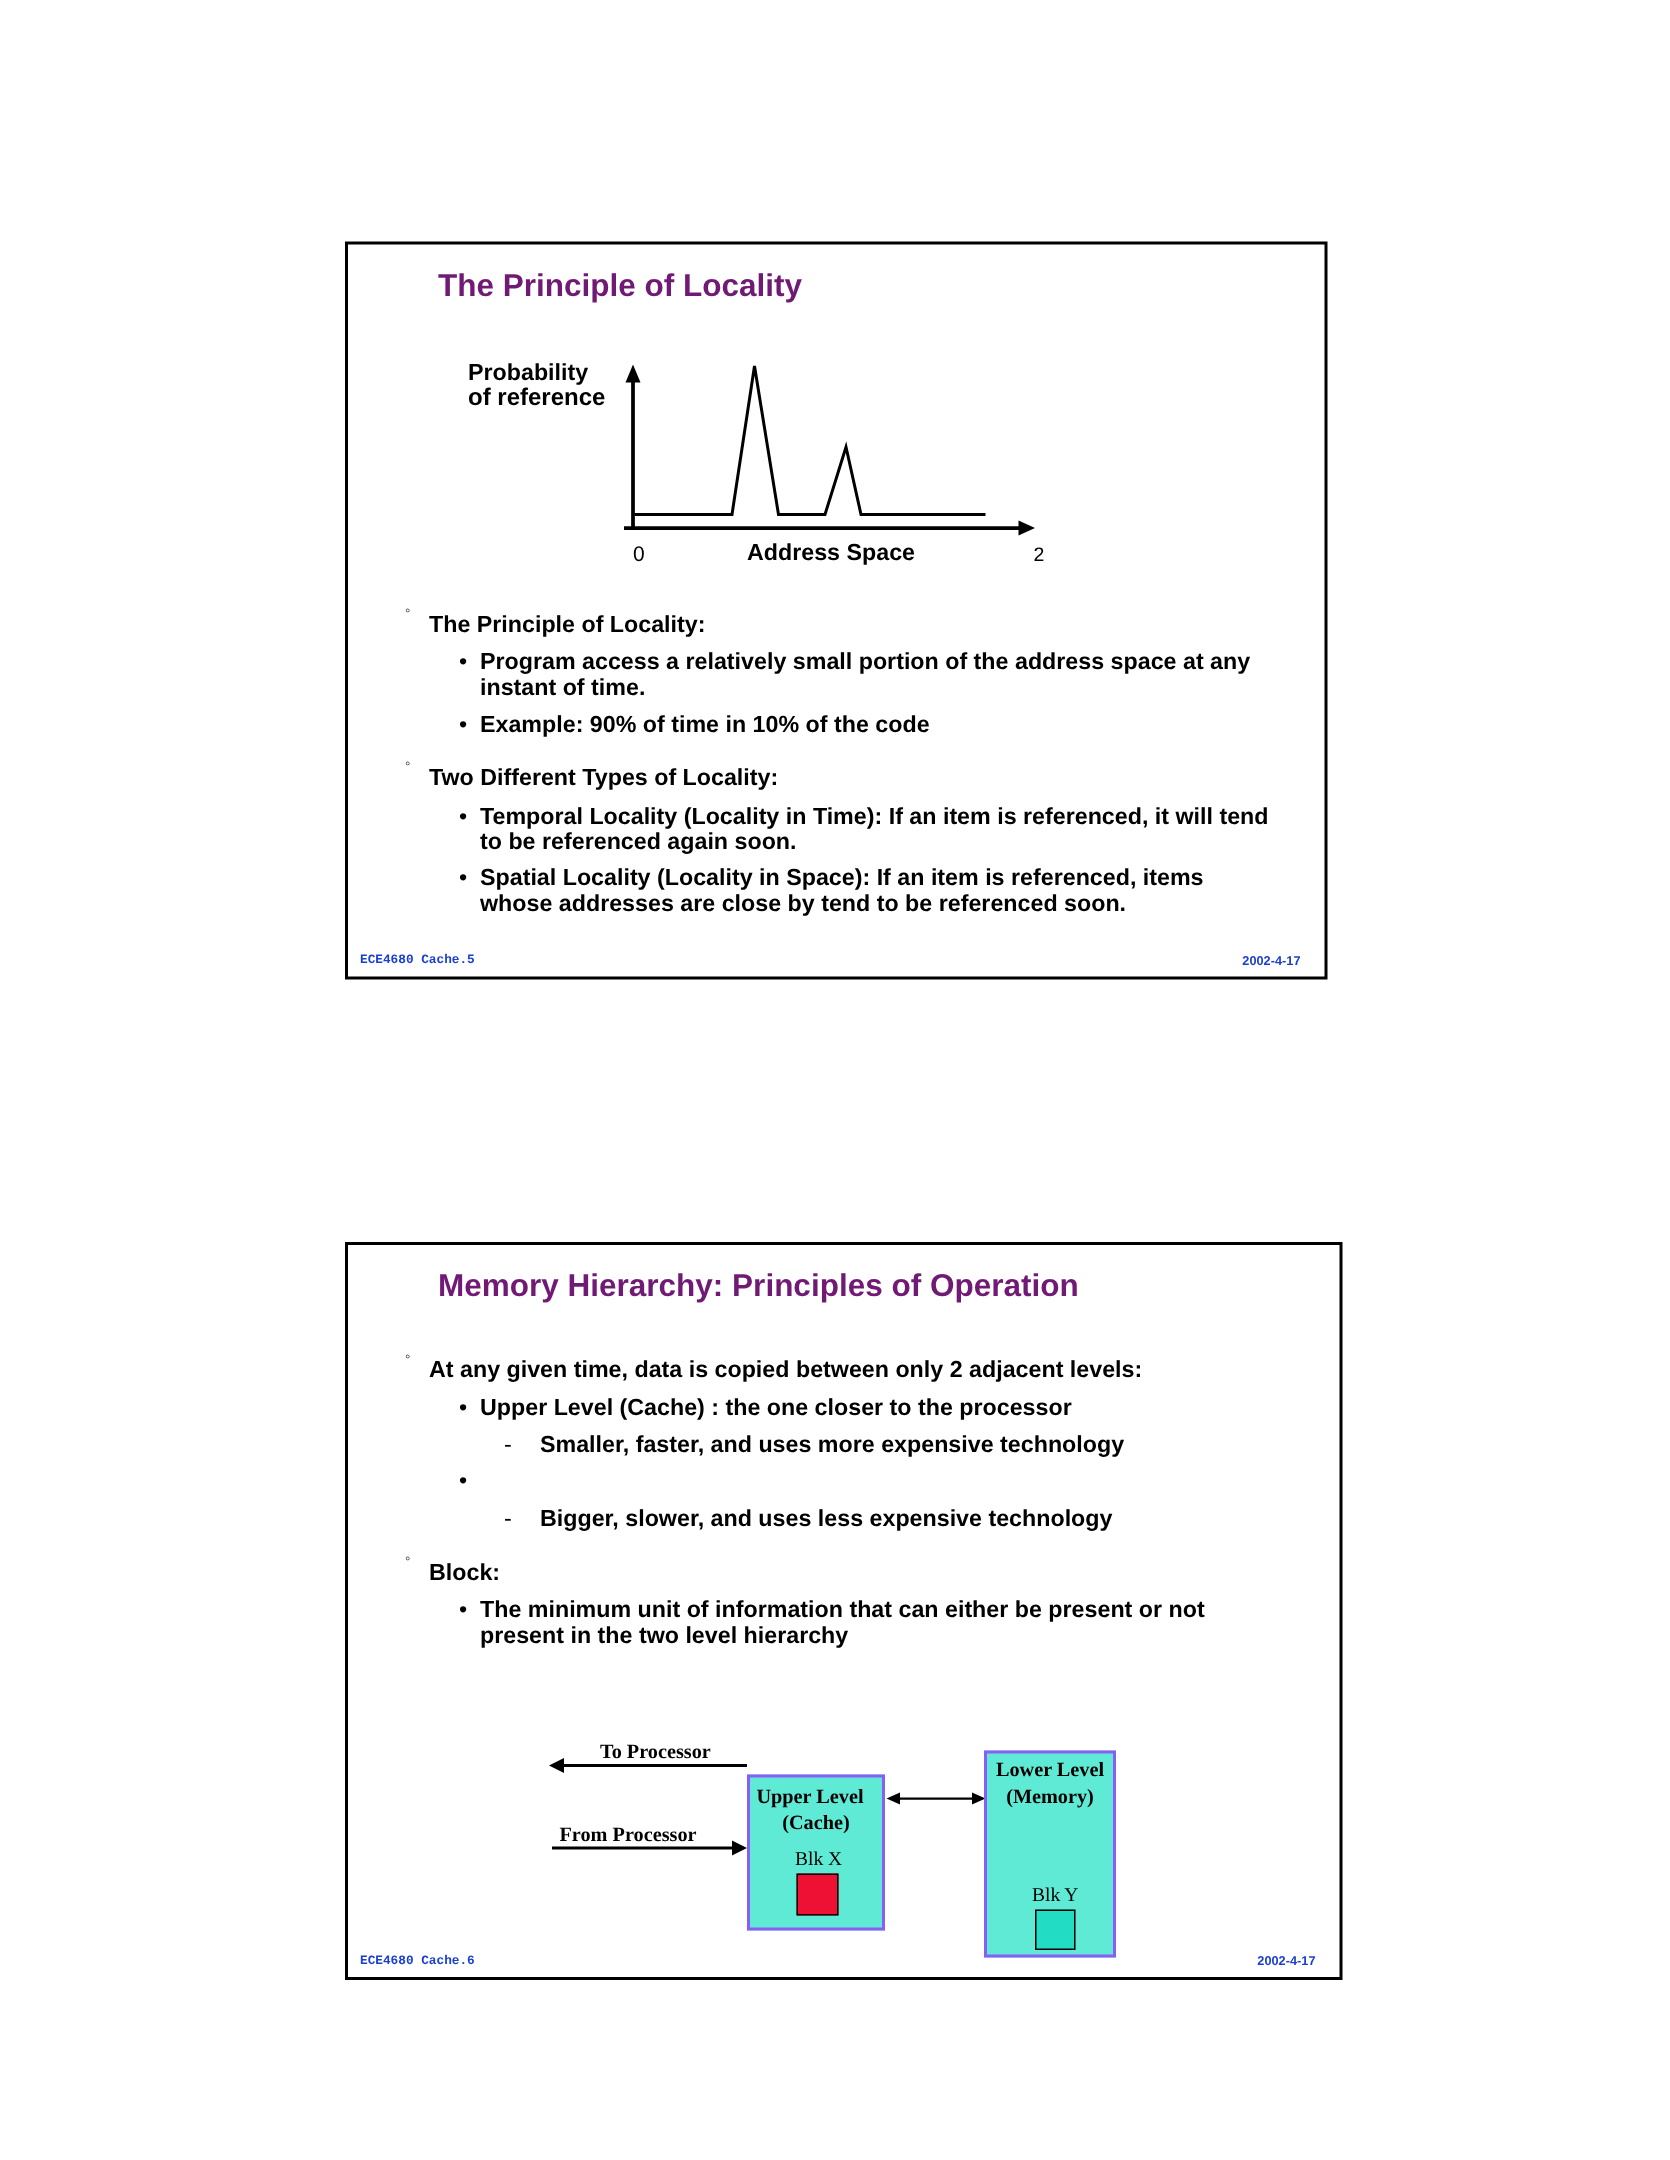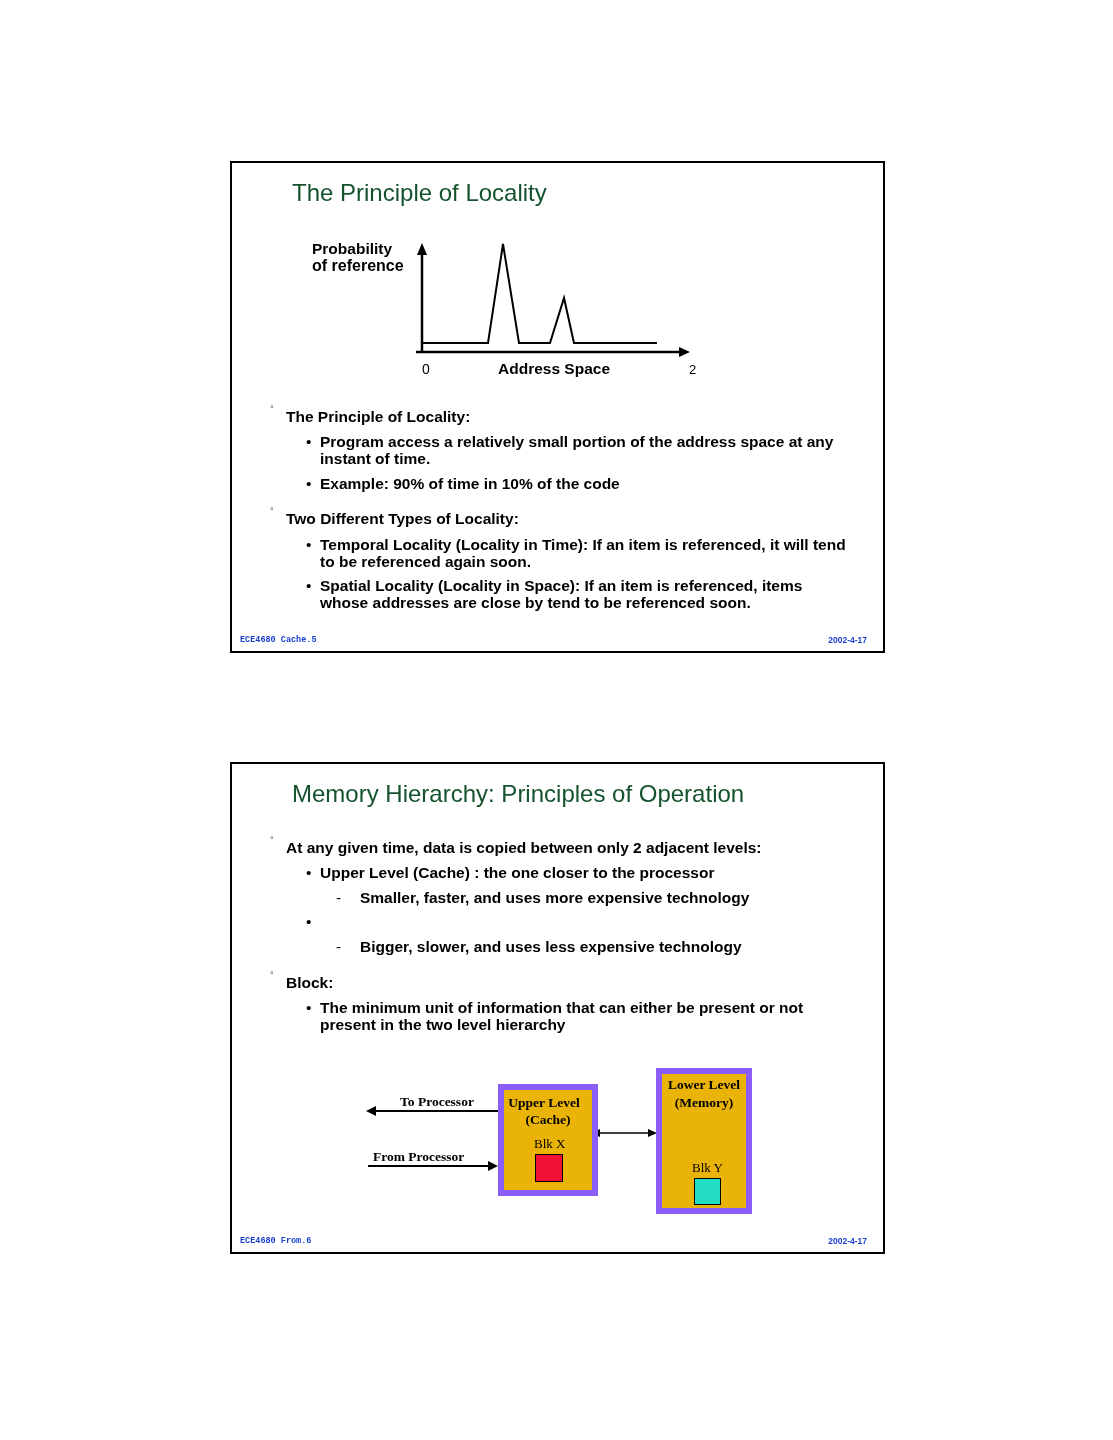--- a/index.html
+++ b/index.html
@@ -1,32 +1,32 @@
 <!DOCTYPE html>
 <html><head>
 <meta charset="utf-8">
 <style>
   html, body { margin: 0; padding: 0; background: #ffffff; }
   body { width: 1113px; height: 1440px; position: relative; font-family: "Liberation Sans", sans-serif; color: #000; overflow: hidden; }
   .slide { position: absolute; left: 230px; width: 651px; height: 488px; border: 2px solid #000; background: #fff; box-sizing: content-box; }
   #slide1 { top: 161px; }
-  #slide2 { top: 762px; }
-  .title { position: absolute; left: 60px; top: 16px; font-size: 24px; font-weight: normal; color: #14532d; white-space: nowrap; }
+  #slide2 { top: 828px; padding-left: 10px; }
+  .title { position: absolute; left: 60px; top: 16px; font-size: 21px; font-weight: bold; color: #701a75; white-space: nowrap; }
   .footer { position: absolute; bottom: 6px; font-size: 8.5px; font-weight: bold; color: #1a3fd1; }
   .footer.left { left: 8px; font-family: Liberation Mono, monospace; }
   .footer.right { right: 16px; }
   .b1 { position: absolute; left: 54px; font-size: 15.5px; font-weight: bold; white-space: nowrap; }
   .b1 .mark { position: absolute; left: -16px; top: -4px; font-size: 9px; font-weight: normal; color: #444; }
   .b2 { position: absolute; left: 88px; font-size: 15.5px; font-weight: bold; line-height: 17px; width: 530px; }
   .b2 .mark { position: absolute; left: -14px; top: 0; font-weight: normal; }
   .b3 { position: absolute; left: 128px; font-size: 15.5px; font-weight: bold; white-space: nowrap; }
   .b3 .mark { position: absolute; left: -24px; top: 0; font-weight: normal; }
   .diag-label { position: absolute; font-family: "Liberation Serif", serif; font-size: 13.5px; font-weight: bold; text-align: center; line-height: 17px; white-space: nowrap; }
   .diag-small { position: absolute; font-family: "Liberation Serif", serif; font-size: 13px; white-space: nowrap; }
-  .box { position: absolute; border: 6px solid #8b5cf6; background: #eab308; }
+  .box { position: absolute; border: 2px solid #8b5cf6; background: #5eead4; margin-top: 33px; }
 </style>
 </head>
 <body>
 
 <div class="slide" id="slide1">
   <div class="title">The Principle of Locality</div>
 
   <div style="position:absolute;left:0;top:0;width:651px;height:230px;">
     <div style="position:absolute;left:80px;top:77px;font-size:15.5px;font-weight:bold;">Probability</div>
     <div style="position:absolute;left:80px;top:94px;font-size:16px;font-weight:bold;">of reference</div>
@@ -126,15 +126,15 @@
     </div>
 
     <div class="box" style="left:424px;top:304px;width:84px;height:134px;">
       <div class="diag-label" style="left:0;top:2px;width:84px;">Lower Level</div>
       <div class="diag-label" style="left:0;top:20px;width:84px;">(Memory)</div>
       <div class="diag-small" style="left:30px;top:86px;">Blk Y</div>
       <div id="blky" style="position: absolute; left: 32px; top: 104px; width: 25px; height: 25px; border: 1px solid rgb(0, 0, 0); background: rgb(34, 221, 196);"></div>
     </div>
   </div>
 
-  <div class="footer left">ECE4680  From.6</div>
+  <div class="footer left">ECE4680  Cache.6</div>
   <div class="footer right">2002-4-17</div>
 </div>
 
 </body></html>

